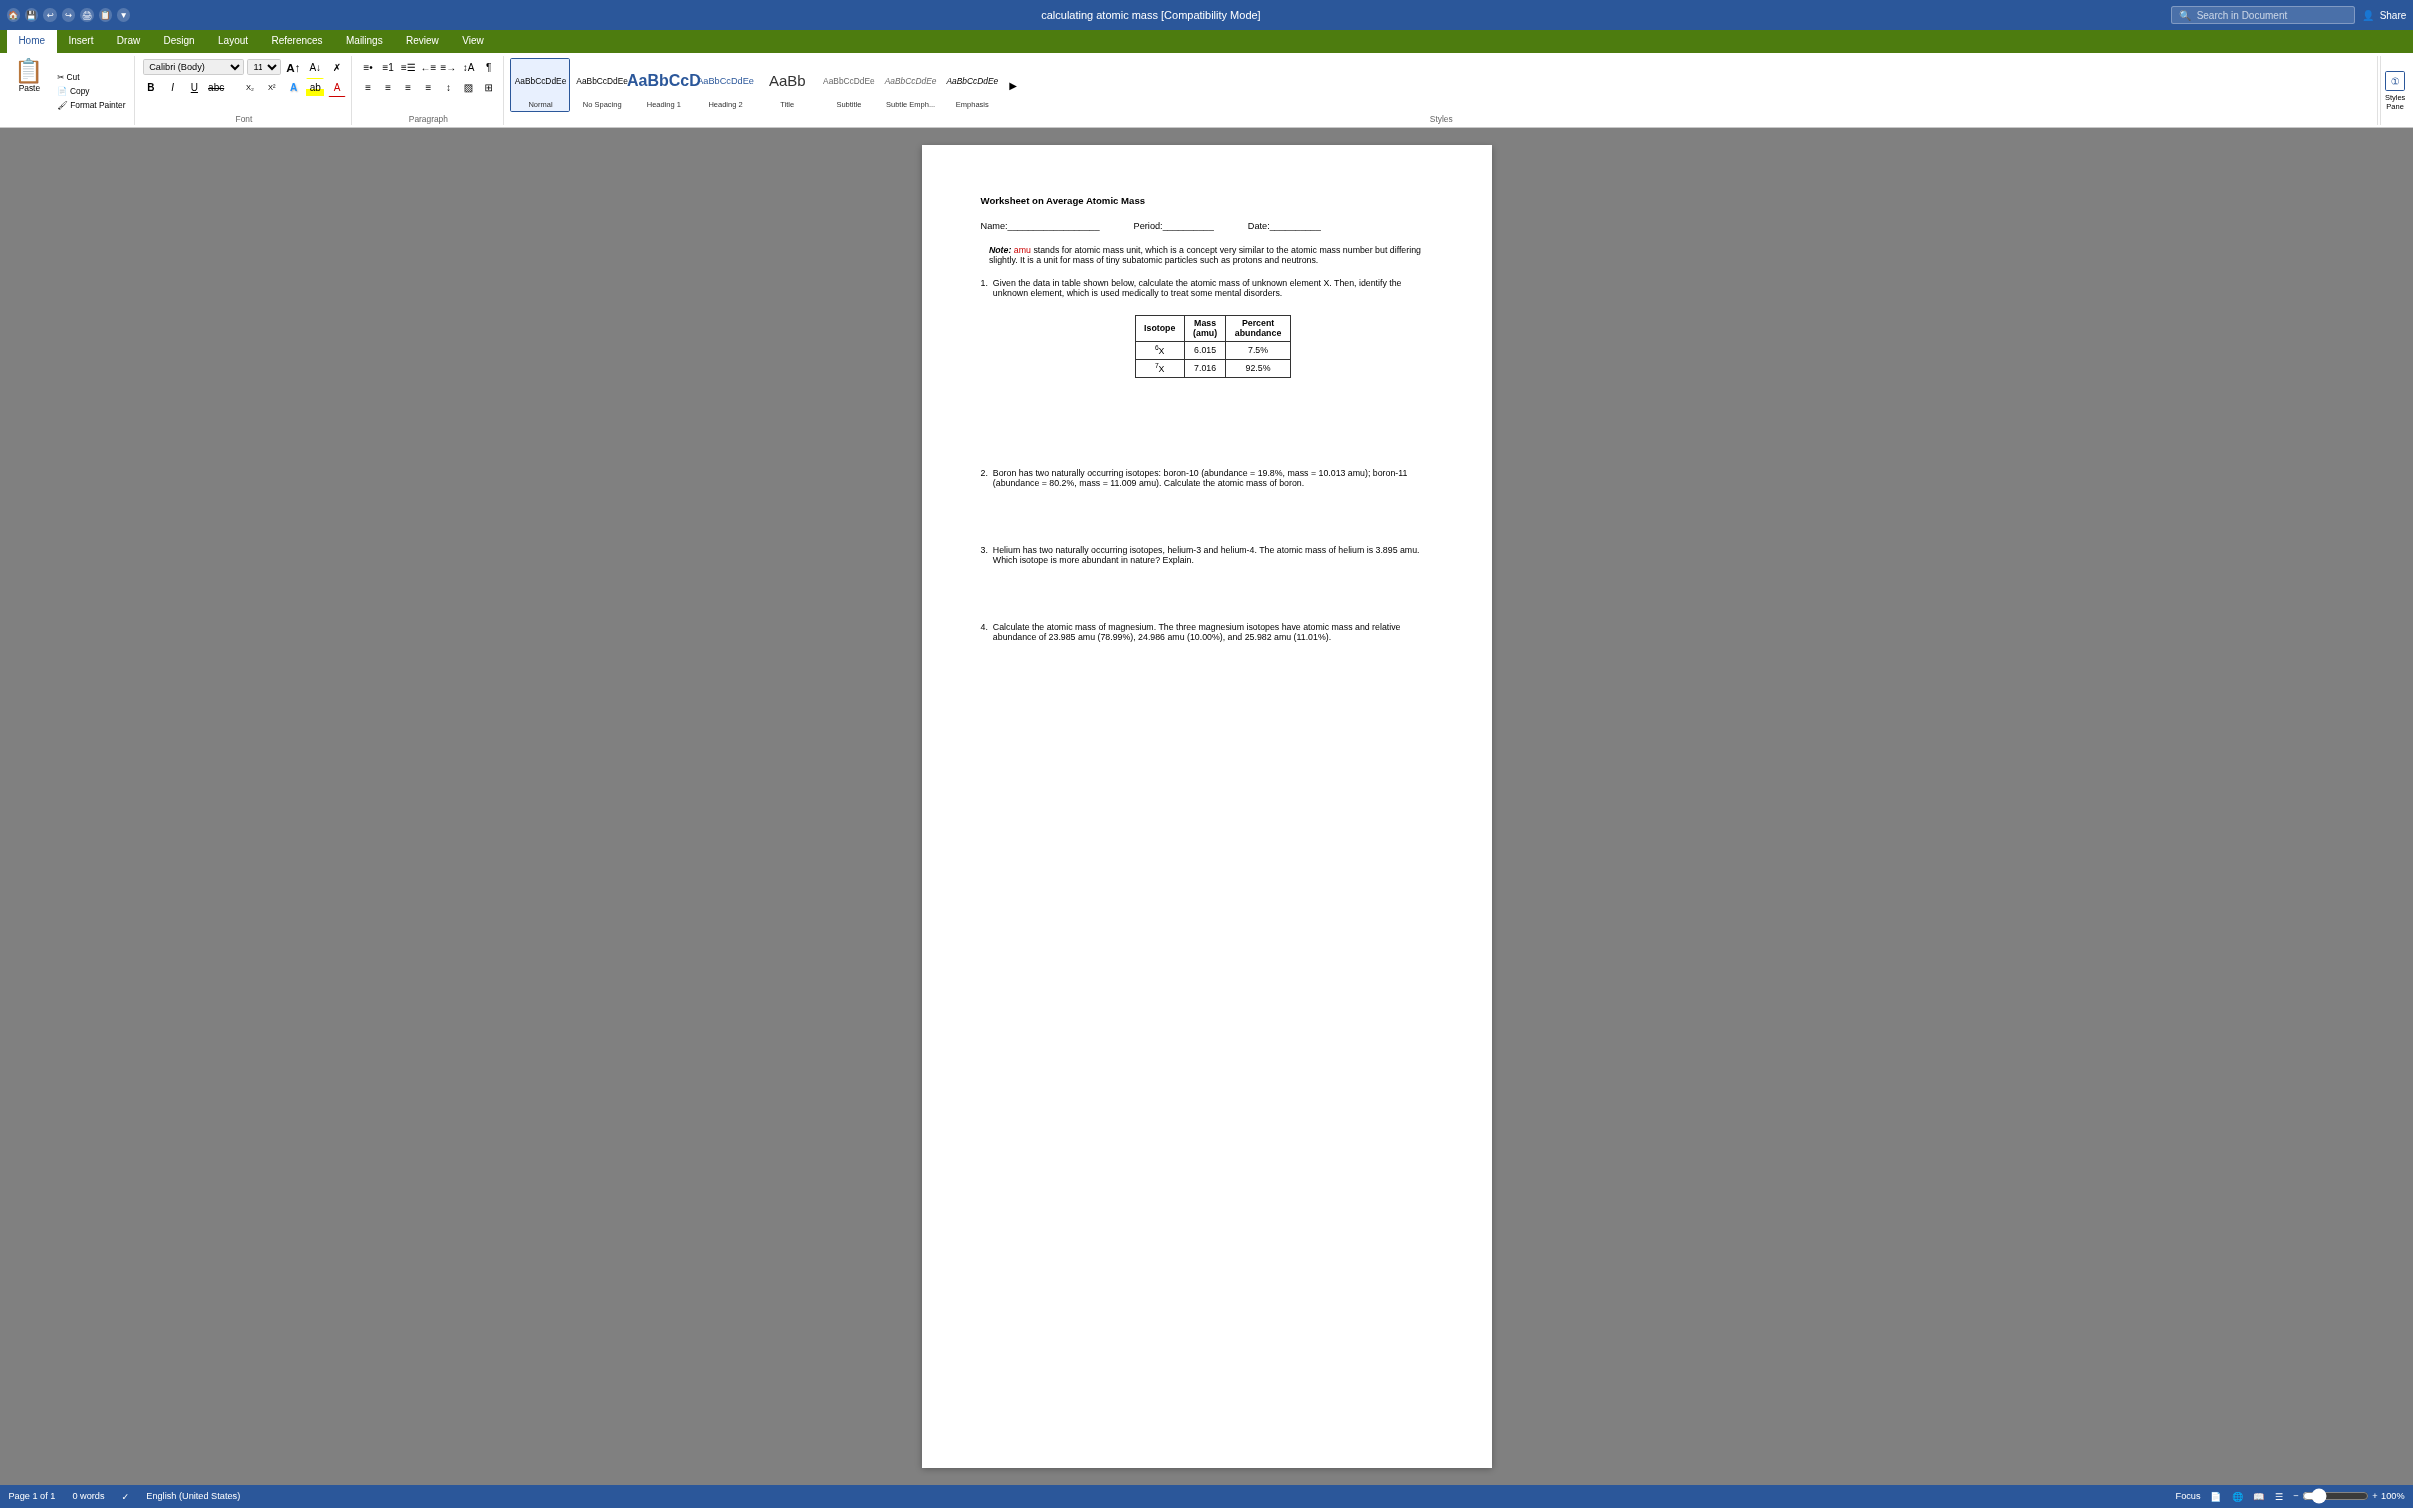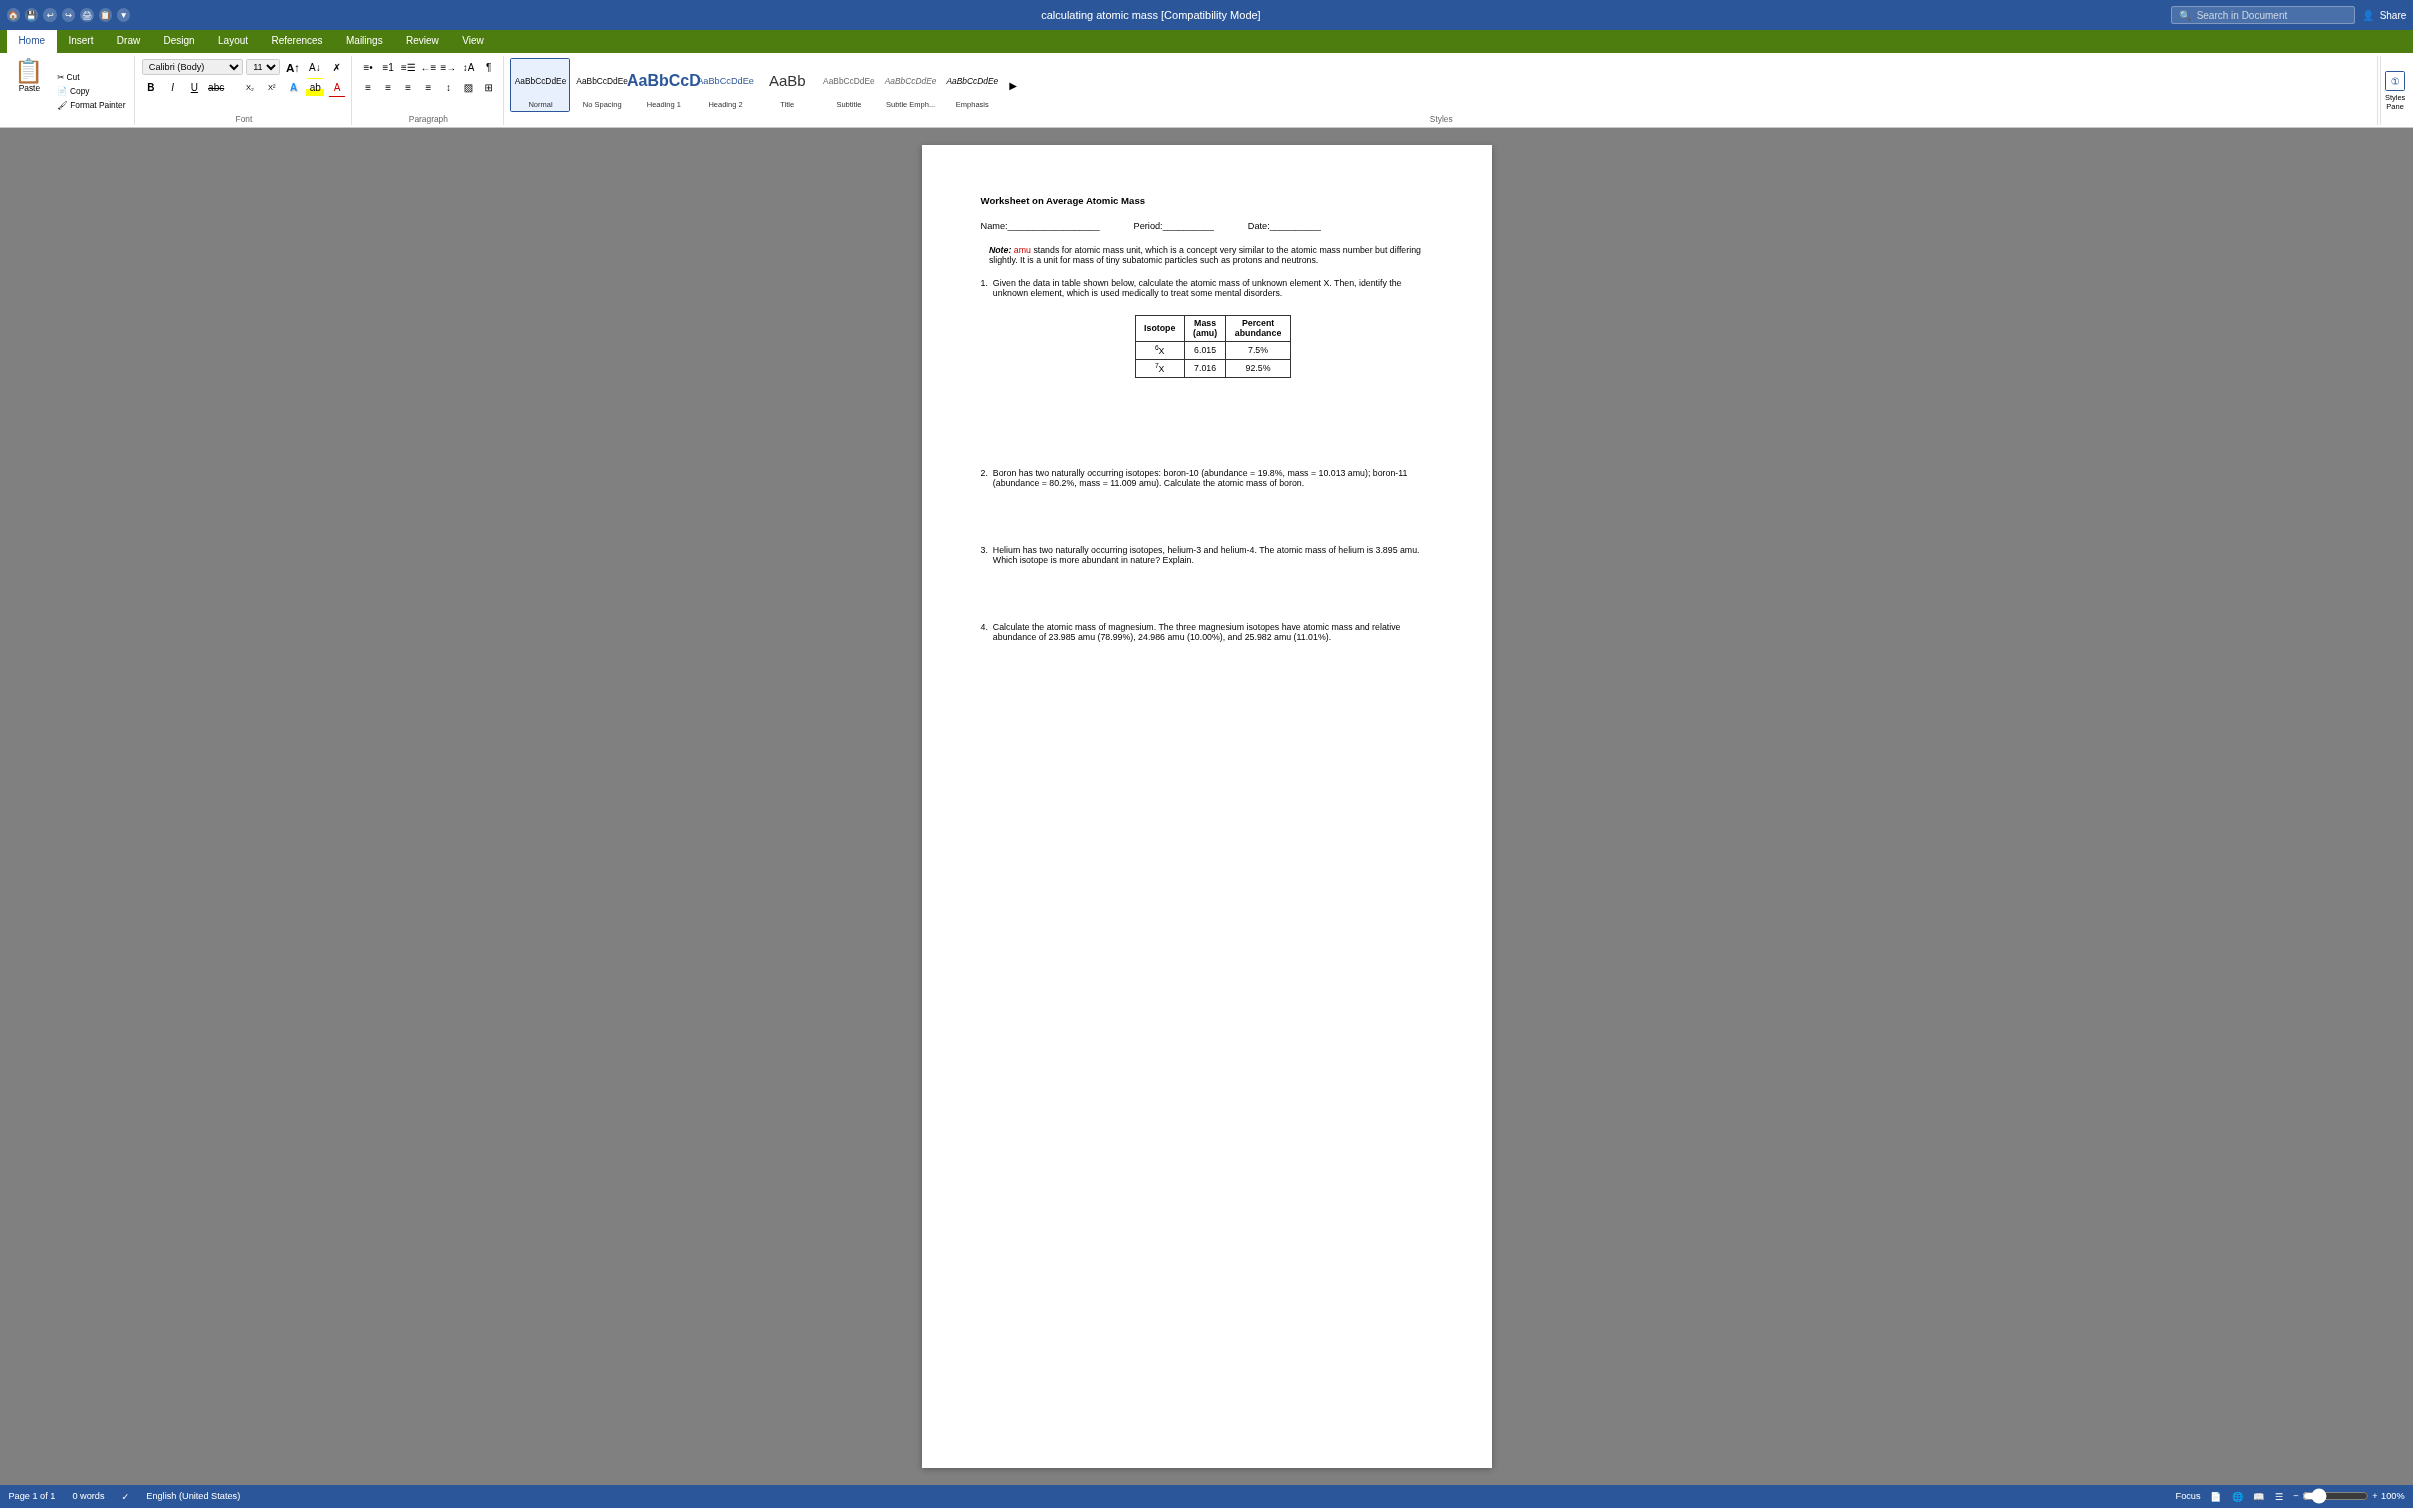--- a/index.html
+++ b/index.html
@@ -54,21 +54,21 @@
     }
     .ribbon-group:last-child { border-right: none; }
     .ribbon-group-label { font-size: 8.4px; color: #666; text-align: center; margin-top: auto; padding-top: 1.7px; }
     .ribbon-group-content { display: flex; align-items: center; gap: 1.7px; flex: 1; }
     .paste-btn { display: flex; flex-direction: column; align-items: center; padding: 1.7px 5px; cursor: pointer; border-radius: 2.5px; min-width: 42px; }
     .paste-icon { font-size: 23.5px; line-height: 1; }
     .paste-label { font-size: 8.4px; }
     .small-btn { font-size: 8.4px; cursor: pointer; padding: 1.7px 3.4px; border-radius: 1.7px; white-space: nowrap; }
 
     
-    .font-controls { display: flex; flex-direction: column; gap: 1.7px; }
+    .font-controls { display: flex; flex-direction: column; gap: 1.7px; align-items: flex-end; }
     .font-row1 { display: flex; align-items: center; gap: 3.4px; }
     .font-row2 { display: flex; align-items: center; gap: 3.4px; }
     .font-select { border: 0.8px solid #ccc; border-radius: 1.7px; font-size: 9.2px; padding: 0.8px 1.7px; width: 101px; cursor: pointer; }
     .font-size-select { border: 0.8px solid #ccc; border-radius: 1.7px; font-size: 9.2px; padding: 0.8px 1.7px; width: 34px; cursor: pointer; }
     .icon-btn { width: 18.4px; height: 18.4px; display: flex; align-items: center; justify-content: center; cursor: pointer; border-radius: 1.7px; font-size: 10px; border: 0.8px solid transparent; }
     .bold-btn { font-weight: bold; }
     .italic-btn { font-style: italic; }
     .underline-btn { text-decoration: underline; }
     .strike-btn { text-decoration: line-through; }
 

